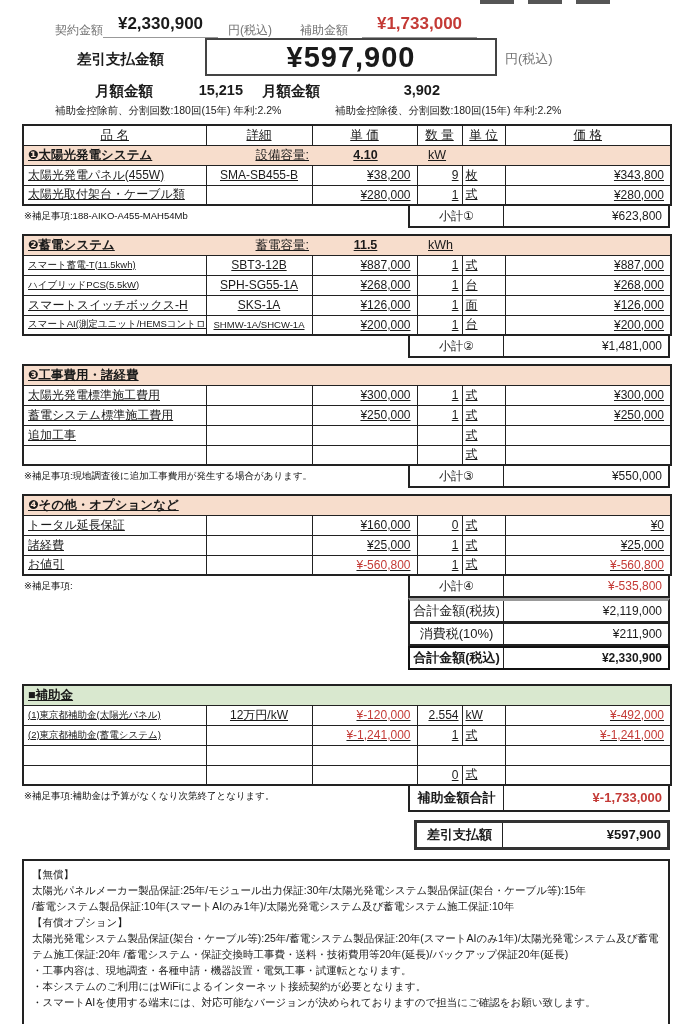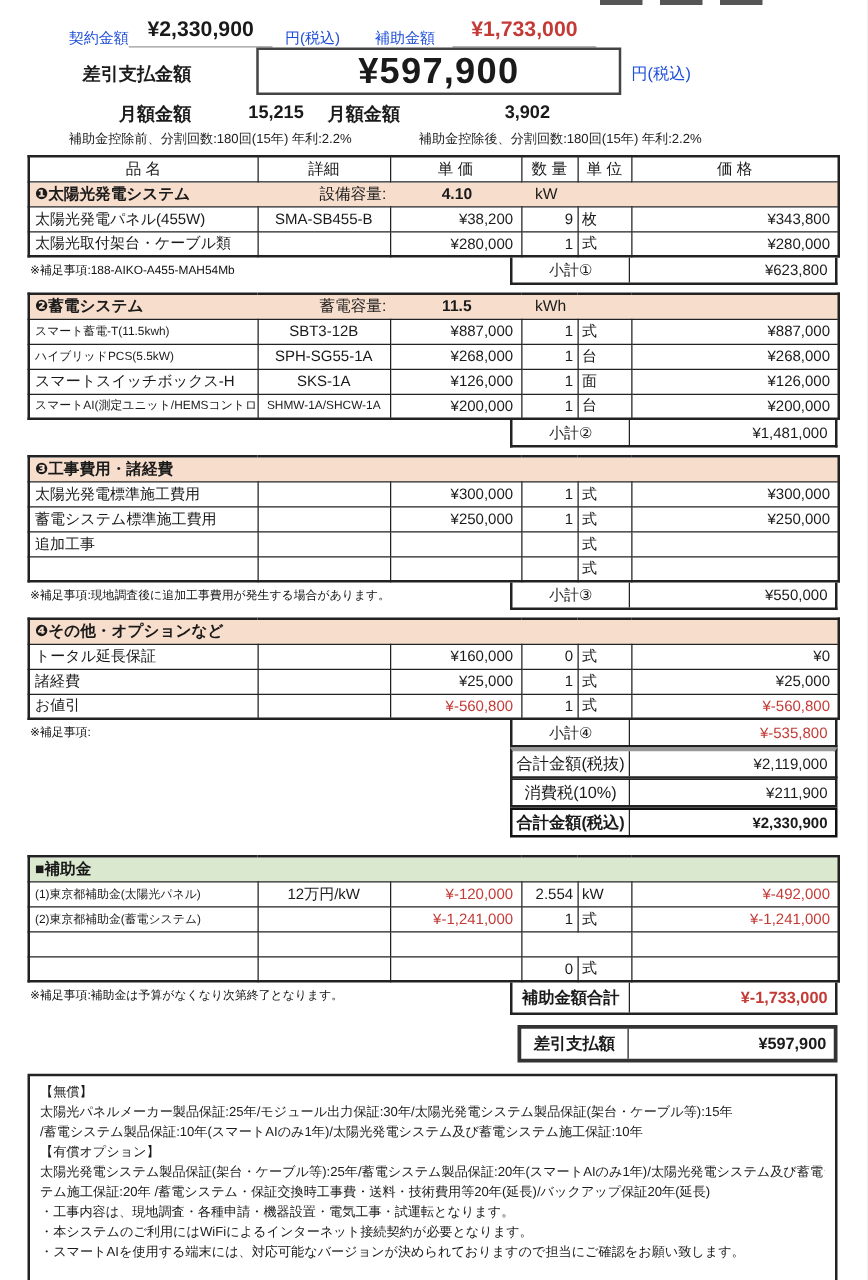--- a/index.html
+++ b/index.html
@@ -4,44 +4,44 @@
 <style>
   * { margin:0; padding:0; box-sizing:border-box; }
   html,body { background:#e8e8e8; }
   .doc {
     position:relative; width:694px; height:1024px; background:#ffffff;
     font-family:"Liberation Sans","DejaVu Sans",sans-serif; color:#1a1a1a;
     overflow:hidden; margin:0 auto;
   }
   
   .top-summary { position:absolute; top:0; left:0; width:694px; height:122px; }
-  .lbl { font-size:12px; color:#1d4ed8; position:absolute; }
+  .lbl { font-size:12px; color:#737373; position:absolute; }
   .contract-label { left:55px; top:22px; }
   .contract-value { position:absolute; left:103px; top:14px; width:115px; text-align:center;
     font-weight:bold; font-size:17px; border-bottom:1.5px solid #999; padding-bottom:3px; }
   .contract-suffix { left:228px; top:22px; }
   .subsidy-label { left:300px; top:22px; }
   .subsidy-value { position:absolute; left:362px; top:14px; width:115px; text-align:center;
     font-weight:bold; font-size:17px; color:#c43a36; border-bottom:1.5px solid #999; padding-bottom:3px; }
   .frag { position:absolute; top:0; height:4px; background:#555; }
-  .net-label { position:absolute; left:66px; top:50px; font-weight:bold; font-size:14.5px; }
+  .net-label { position:absolute; left:77px; top:50px; font-weight:bold; font-size:14.5px; }
   .net-box { position:absolute; left:205px; top:38px; width:292px; height:38px;
     border:2px solid #444; display:flex; align-items:center; justify-content:center; }
   .net-box .big { font-size:29px; font-weight:bold; letter-spacing:1px; }
   .net-suffix { position:absolute; left:505px; top:50px; font-size:13px; }
   .m-label1 { position:absolute; left:95px;  top:82px; font-weight:bold; font-size:14.5px; }
   .m-val1   { position:absolute; left:150px; top:82px; width:93px; text-align:right; font-weight:bold; font-size:14.5px; }
   .m-label2 { position:absolute; left:262px; top:82px; font-weight:bold; font-size:14.5px; }
   .m-val2   { position:absolute; left:340px; top:82px; width:100px; text-align:right; font-weight:bold; font-size:14.5px; }
   .loan-note { position:absolute; top:104px; font-size:10.5px; color:#222; }
   .loan-before { left:55px; }
   .loan-after  { left:335px; }
   
   .content { position:absolute; top:124px; left:22px; width:648px; }
-  table { border-collapse:collapse; table-layout:fixed; width:648px; font-size:12px; }
+  table { border-collapse:collapse; table-layout:fixed; width:648px; font-size:12px;text-decoration:underline; }
   table, th, td { border:1px solid #222; }
   table { border-width:2px; }
   th { height:20px; font-weight:normal; font-size:12.5px; background:#fff; }
   td { height:20px; padding:0 4px; overflow:hidden; white-space:nowrap; }
   td.col0 { text-align:left; }
   td.col1 { text-align:center; }
   td.col2, td.col5 { text-align:right; padding-right:6px; }
   td.col3 { text-align:right; padding-right:3px; }
   td.col4 { text-align:left; padding-left:3px; }
   td.small { font-size:9.5px; }

